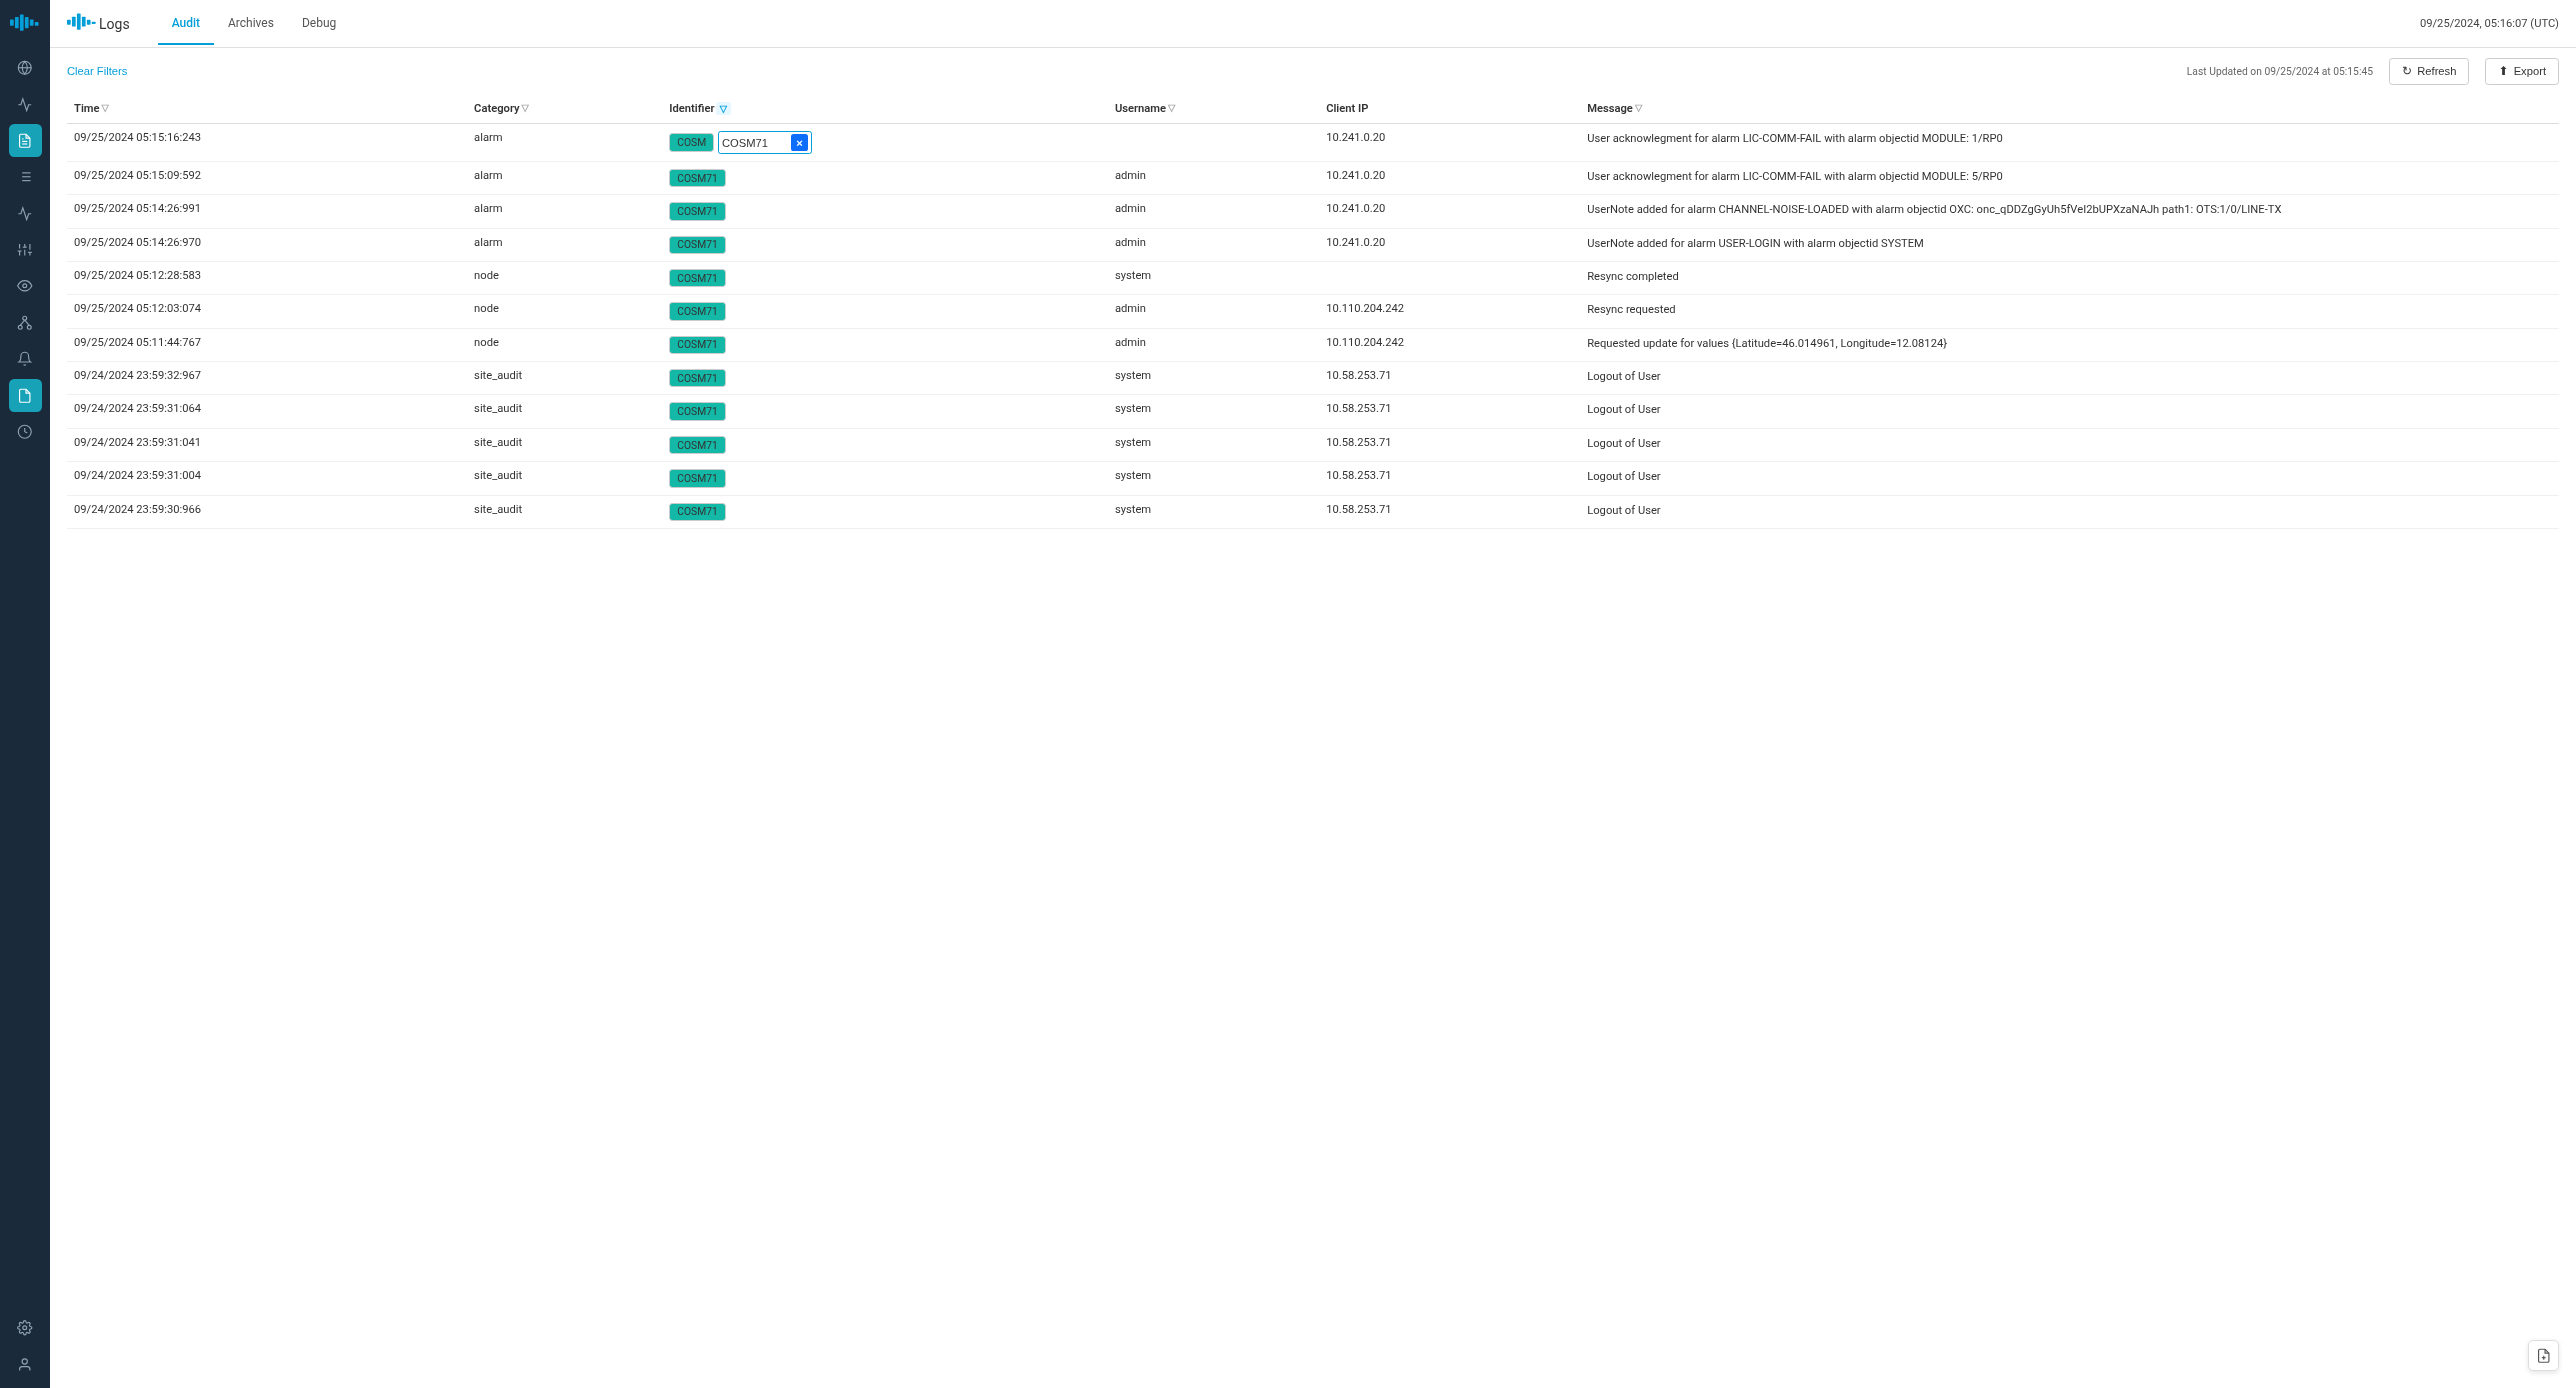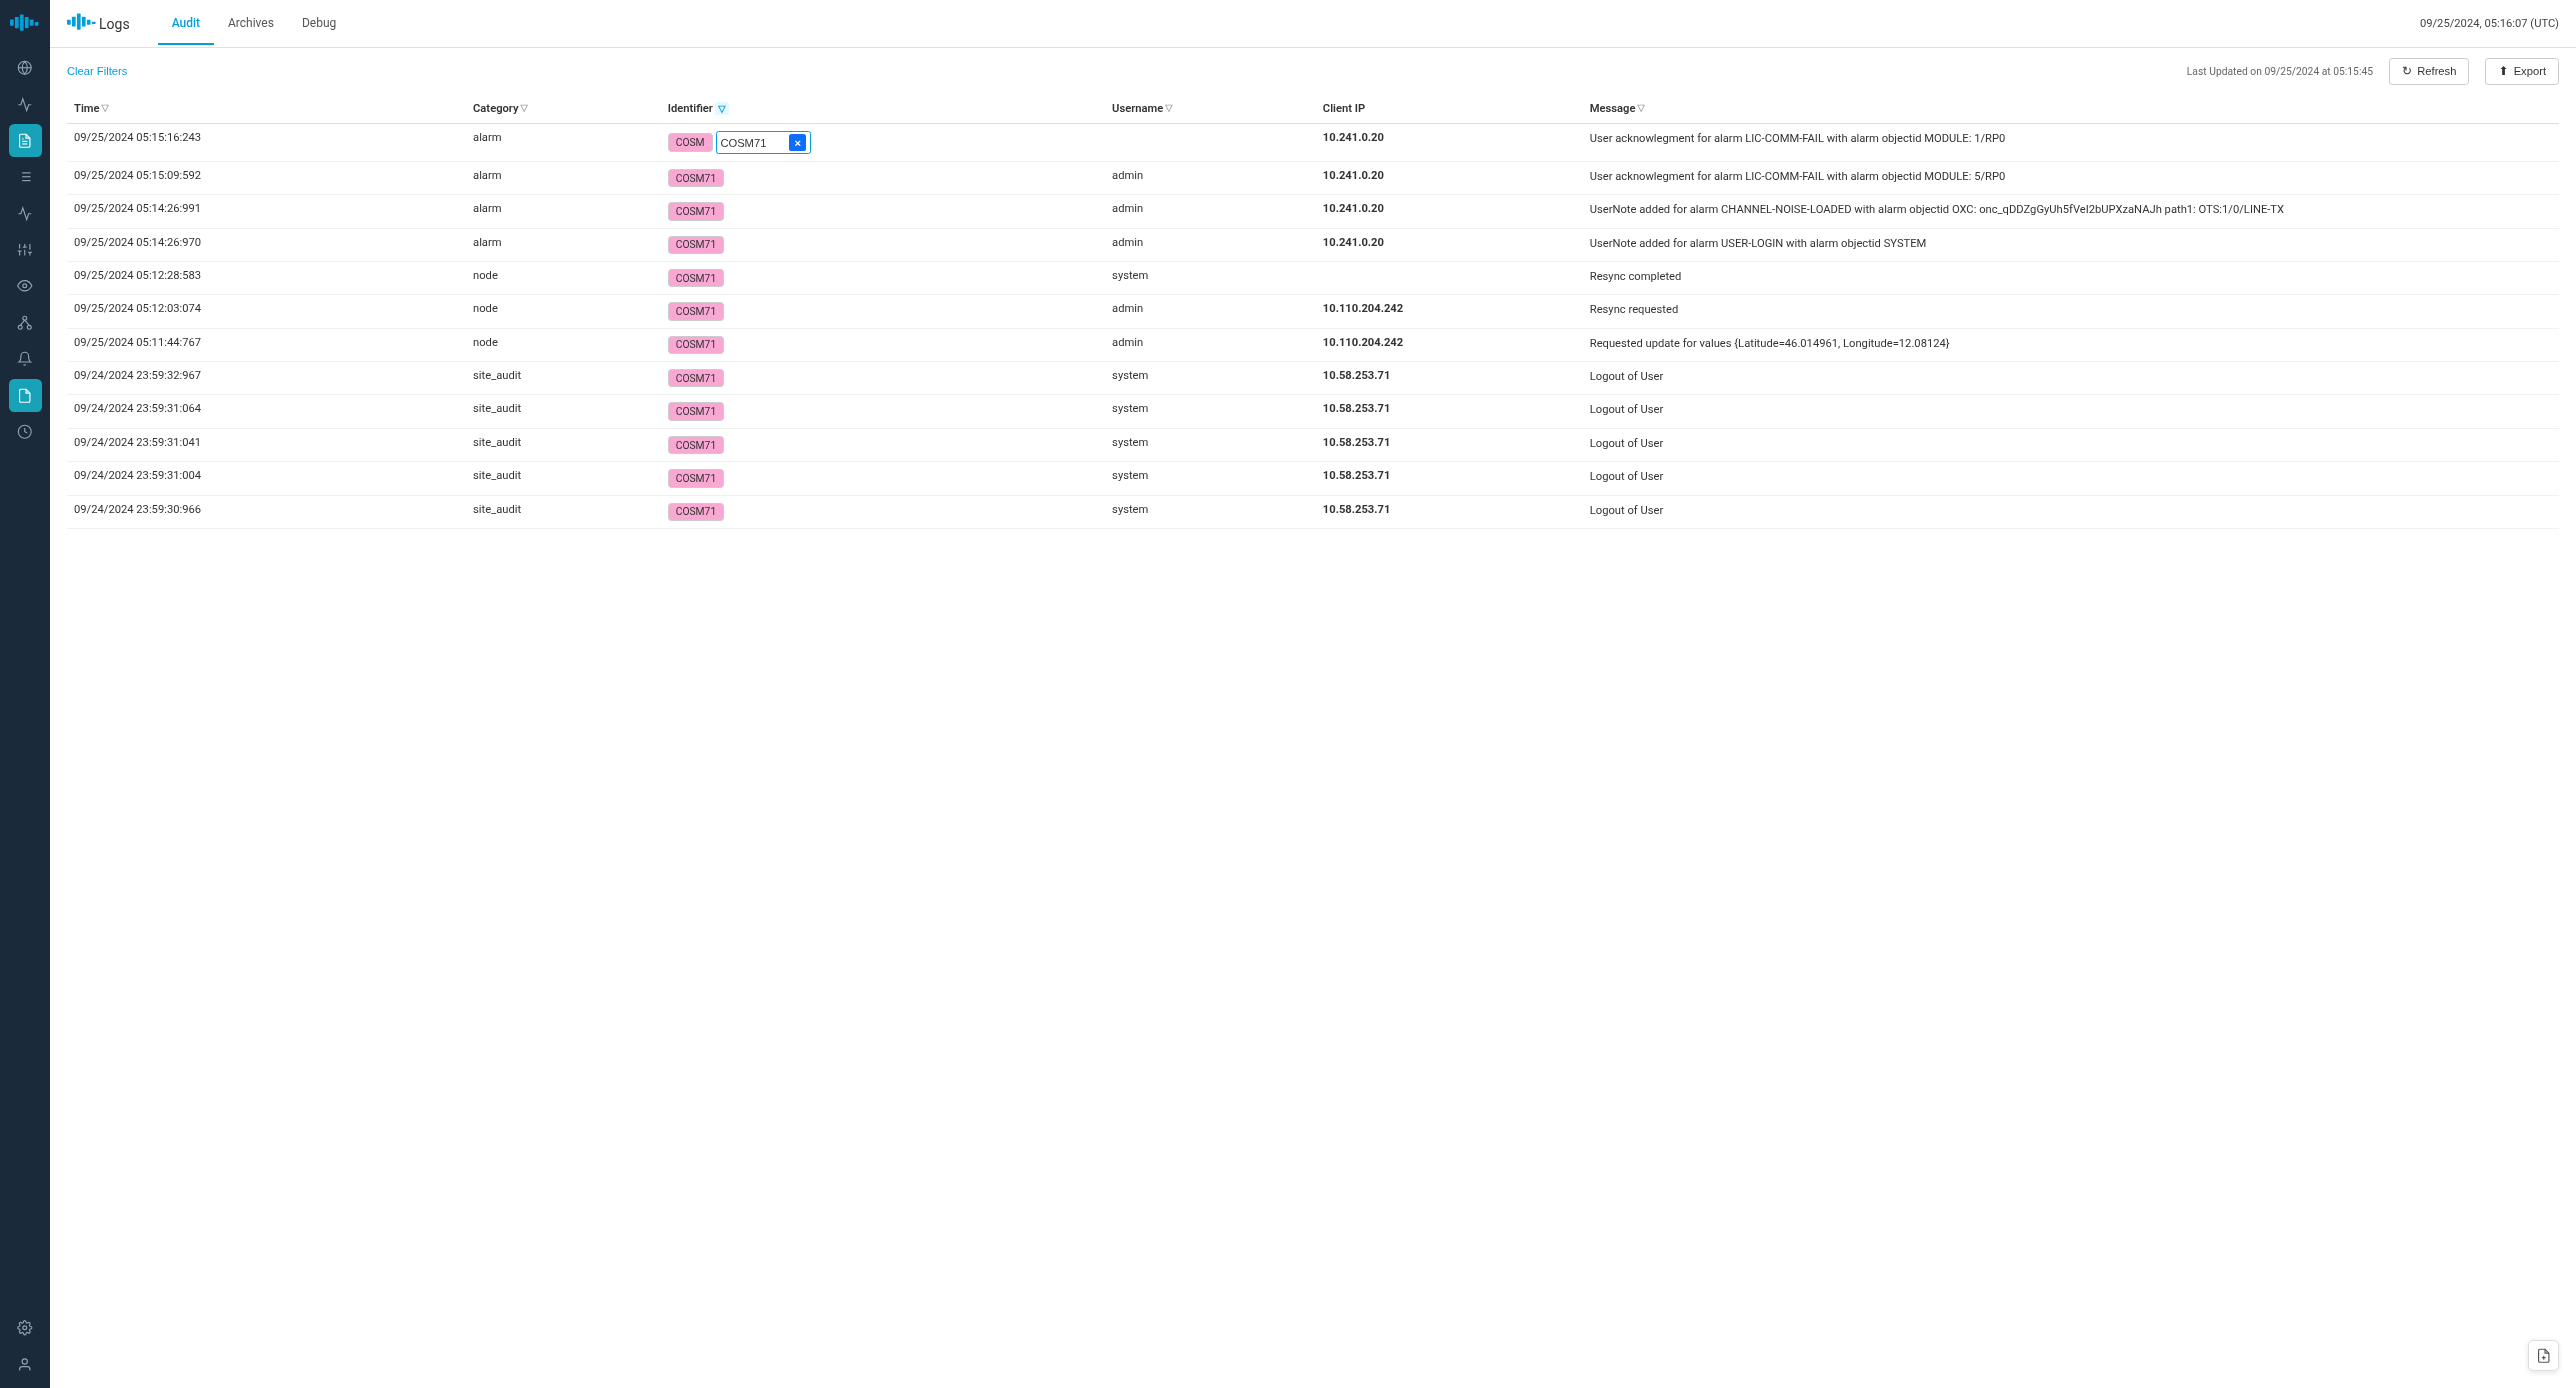--- a/index.html
+++ b/index.html
@@ -149,25 +149,25 @@
     .td-time { white-space: nowrap; color: #333; min-width: 138px; }
     .td-category { color: #333; }
     .td-identifier { }
     .identifier-badge {
       display: inline-block;
       padding: 1.7px 7px;
       border: 0.9px solid #ccc;
       border-radius: 3.4px;
       font-size: 10.3px;
       color: #333;
-      background: #f9a8d4;
+      background: #14b8a6;
       white-space: nowrap;
     }
     .td-username { color: #333; }
-    .td-ip { white-space: nowrap; font-weight: bold; }
+    .td-ip { white-space: nowrap; }
     .td-message { color: #333; max-width: 345px; line-height: 1.4; }
 
     
     .identifier-filter-cell { position: relative; }
     .identifier-filter-input-row {
       display: flex;
       align-items: center;
       gap: 3.4px;
     }
     .filter-input-box {

